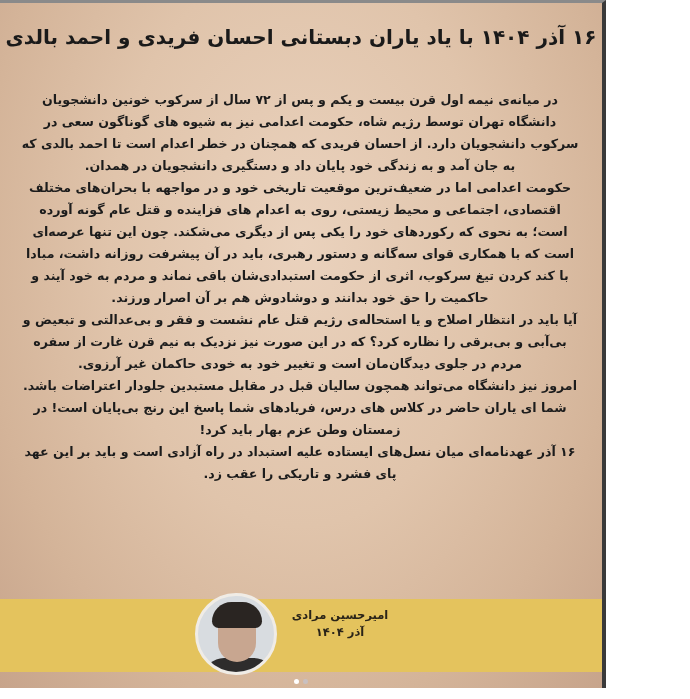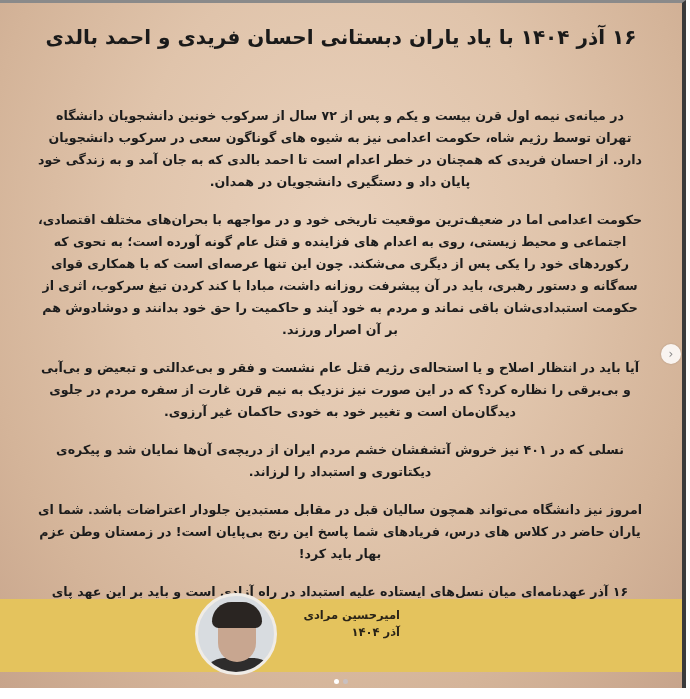--- a/index.html
+++ b/index.html
@@ -1,50 +1,50 @@
 <!DOCTYPE html>
 <html><head>
   <meta charset="utf-8">
   <style>
     html, body { margin:0; padding:0; }
     body { width:690px; height:699px; background:#ffffff; overflow:hidden; position:relative; font-family:"DejaVu Sans", sans-serif; }
     .post {
-      position:absolute; left:0; top:0; width:686px; height:688px;
+      position:absolute; left:0; top:0; width:606px; height:688px;
       background: radial-gradient(ellipse at 50% 35%, #ead2bd 0%, #e0c4ab 45%, #d4b499 75%, #c7a48b 100%);
       border-top:3px solid #8a8a8a;
       border-right:4px solid #3a3a3a;
       box-sizing:border-box;
       overflow:hidden;
     }
     .title {
       position:absolute; top:22px; left:0; right:0;
       text-align:center; direction:rtl;
       font-size:20px; font-weight:bold; color:#1a1a1a;
     }
     .body-text {
       position:absolute; top:86px; left:20px; right:22px;
       direction:rtl; text-align:center;
       font-size:12.6px; line-height:22px; color:#1c1c1c; font-weight:bold;
     }
-    .body-text p { margin:16px; }
+    .body-text p { margin:0; }
     .signature-band {
       position:absolute; left:0; right:0; top:596px; height:73px;
       background:#e4c35d;
     }
     .avatar {
       position:absolute; left:195px; top:590px; width:82px; height:82px;
       border-radius:50%; background:#d8dce0; border:3px solid #f0ece6;
       overflow:hidden; box-sizing:border-box;
     }
     .avatar .hair { position:absolute; left:14px; top:6px; width:50px; height:26px; background:#2a2522; border-radius:24px 24px 8px 8px; }
     .avatar .face { position:absolute; left:20px; top:18px; width:38px; height:48px; background:#c8a690; border-radius:16px 16px 20px 20px; }
     .avatar .shirt { position:absolute; left:6px; top:62px; width:70px; height:30px; background:#2e2c2c; border-radius:20px 20px 0 0; }
     .sig-lines {
       position:absolute; top:604px; left:280px; width:120px;
-      direction:rtl; 
+      direction:rtl; text-align:center;
       font-size:11.5px; line-height:17px; font-weight:bold; color:#2a2418;
     }
     .next-arrow {
       position:absolute; left:661px; top:341px; width:20px; height:20px;
       border-radius:50%; background:rgba(255,255,255,0.85);
       display:flex; align-items:center; justify-content:center;
       font-size:12px; color:#888; box-shadow:0 0 2px rgba(0,0,0,0.2);
     }
     .dots { position:absolute; top:676px; left:0; right:0; display:flex; justify-content:center; gap:4px; }
     .dot { width:5px; height:5px; border-radius:50%; background:#c9c0c0; }
@@ -53,21 +53,20 @@
 </head>
 <body>
 
 <div class="post">
   <div class="title">۱۶ آذر ۱۴۰۴ با یاد یاران دبستانی احسان فریدی و احمد بالدی</div>
 
   <div class="body-text">
     <p>در میانه‌ی نیمه اول قرن بیست و یکم و پس از ۷۲ سال از سرکوب خونین دانشجویان دانشگاه تهران توسط رژیم شاه، حکومت اعدامی نیز به شیوه های گوناگون سعی در سرکوب دانشجویان دارد. از احسان فریدی که همچنان در خطر اعدام است تا احمد بالدی که به جان آمد و به زندگی خود پایان داد و دستگیری دانشجویان در همدان.</p>
     <p>حکومت اعدامی اما در ضعیف‌ترین موقعیت تاریخی خود و در مواجهه با بحران‌های مختلف اقتصادی، اجتماعی و محیط زیستی، روی به اعدام های فزاینده و قتل عام گونه آورده است؛ به نحوی که رکوردهای خود را یکی پس از دیگری می‌شکند. چون این تنها عرصه‌ای است که با همکاری قوای سه‌گانه و دستور رهبری، باید در آن پیشرفت روزانه داشت، مبادا با کند کردن تیغ سرکوب، اثری از حکومت استبدادی‌شان باقی نماند و مردم به خود آیند و حاکمیت را حق خود بدانند و دوشادوش هم بر آن اصرار ورزند.</p>
     <p>آیا باید در انتظار اصلاح و یا استحاله‌ی رژیم قتل عام نشست و فقر و بی‌عدالتی و تبعیض و بی‌آبی و بی‌برقی را نظاره کرد؟ که در این صورت نیز نزدیک به نیم قرن غارت از سفره مردم در جلوی دیدگان‌مان است و تغییر خود به خودی حاکمان غیر آرزوی.</p>
-    <p>نسلی که در ۴۰۱ نیز خروش آتشفشان خشم مردم ایران از دریچه‌ی آن‌ها نمایان شد و پیکره‌ی دیکتاتوری و استبداد را لرزاند.</p>
     <p>امروز نیز دانشگاه می‌تواند همچون سالیان قبل در مقابل مستبدین جلودار اعتراضات باشد. شما ای یاران حاضر در کلاس های درس، فریادهای شما پاسخ این رنج بی‌پایان است! در زمستان وطن عزم بهار باید کرد!</p>
     <p>۱۶ آذر عهدنامه‌ای میان نسل‌های ایستاده علیه استبداد در راه آزادی است و باید بر این عهد پای فشرد و تاریکی را عقب زد.</p>
   </div>
 
   <div class="signature-band"></div>
 
   <div class="avatar">
     <div class="shirt"></div>
     <div class="face"></div>
     <div class="hair"></div>

